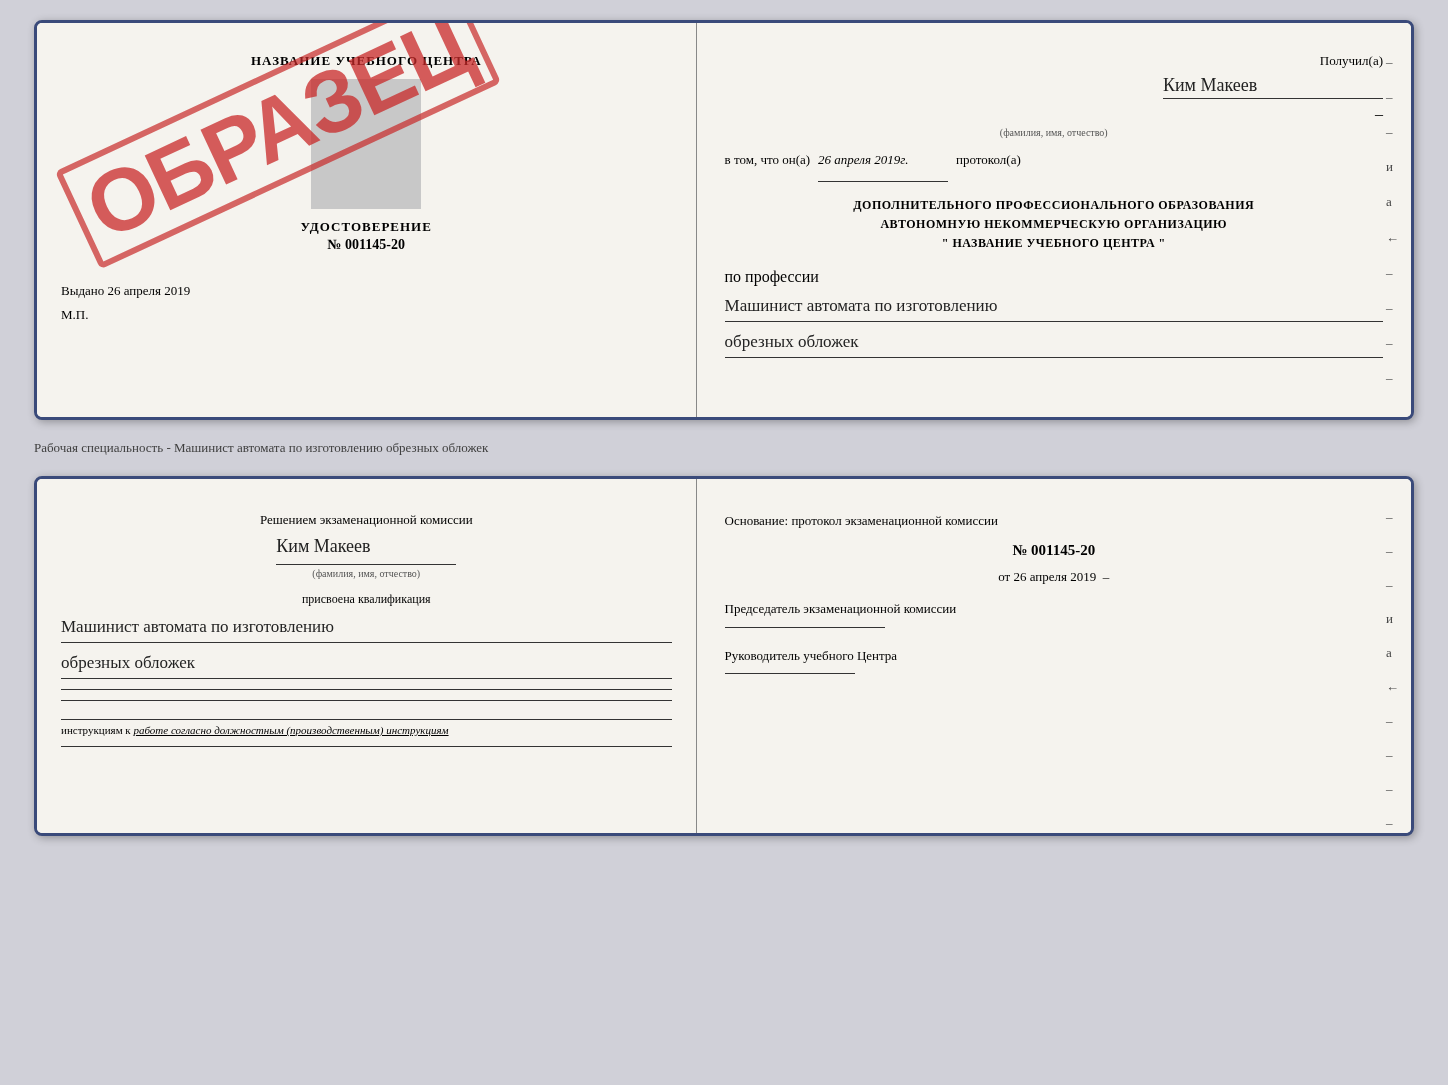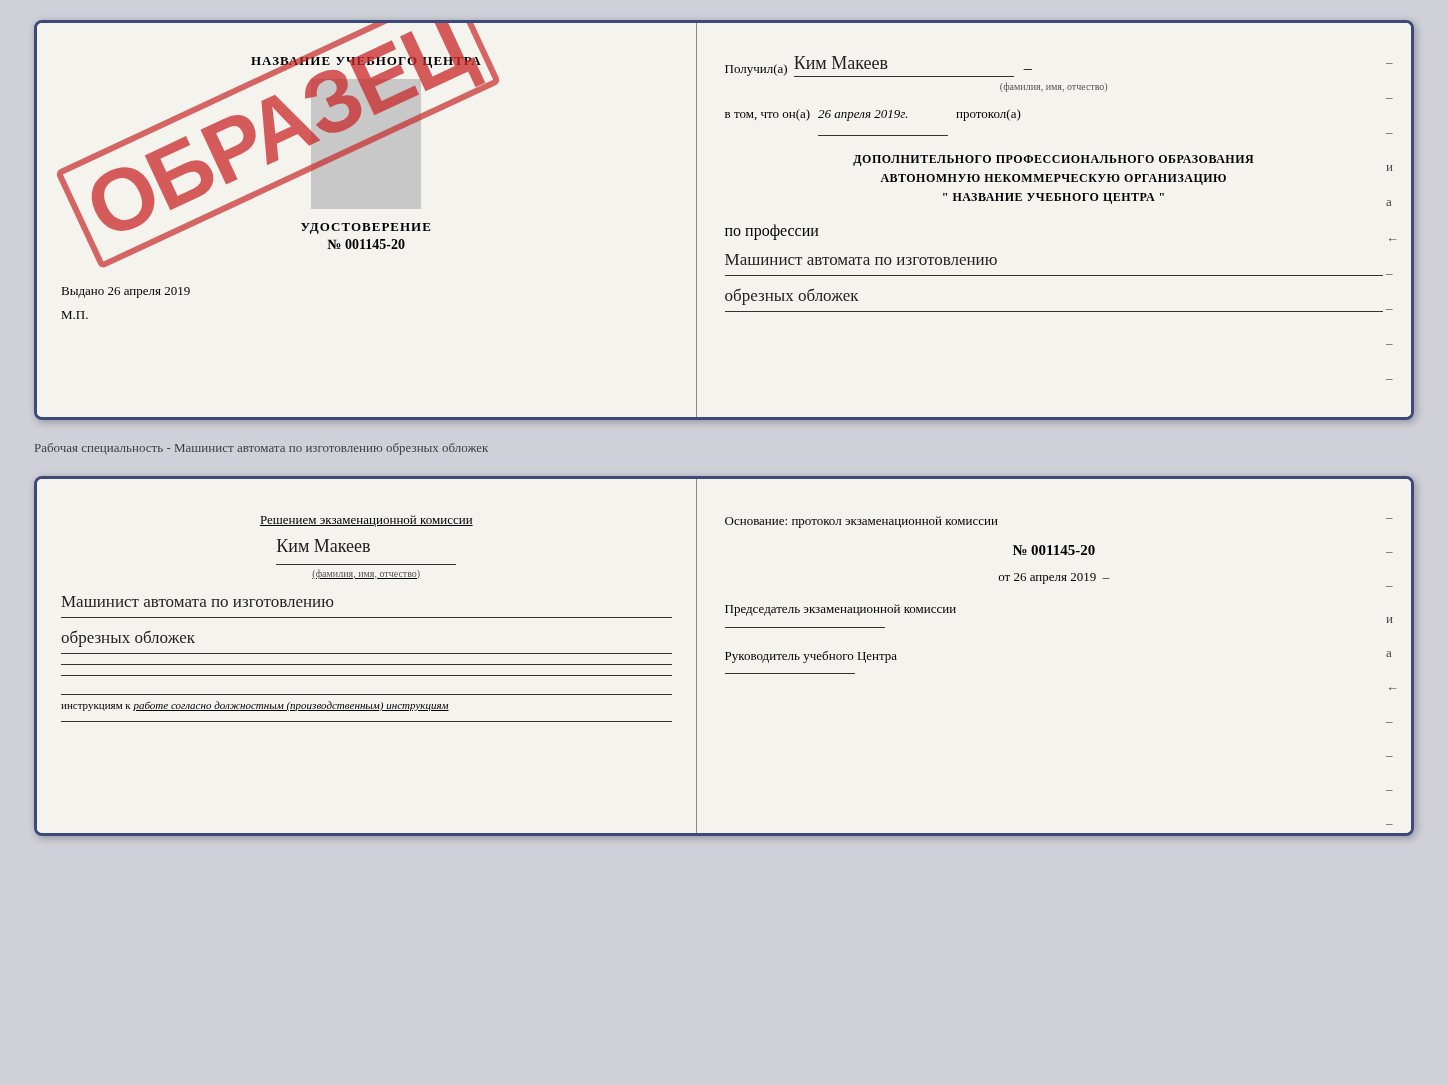--- a/index.html
+++ b/index.html
@@ -119,20 +119,21 @@
       border-radius: 6px;
     }
 
     
     .poluchil-row {
       display: flex;
       align-items: flex-end;
       margin-bottom: 4px;
       margin-top: 10px;
       gap: 6px;
+      flex-direction: column;
     }
 
     .poluchil-label { font-size: 13px; }
 
     .fio-value {
       font-family: 'Segoe Script', 'Brush Script MT', cursive;
       font-size: 18px;
       color: #222;
       border-bottom: 1px solid #333;
       padding-bottom: 2px;
@@ -200,21 +201,20 @@
     }
 
     
     .bottom-doc { min-height: 360px; }
 
     .resheniye-block {
       font-size: 13px;
       text-align: center;
       margin-top: 10px;
       line-height: 1.7;
-      text-decoration: underline;
     }
 
     .komissia-fio {
       font-family: 'Segoe Script', 'Brush Script MT', cursive;
       font-size: 18px;
       color: #222;
       border-bottom: 1px solid #333;
       padding-bottom: 2px;
       display: inline-block;
       min-width: 180px;
@@ -398,20 +398,21 @@
 
   <div class="doc-left">
     <div class="resheniye-block">
       <div>Решением экзаменационной комиссии</div>
       <div>
         <span class="komissia-fio">Ким Макеев</span>
       </div>
       <div class="fam-sub">(фамилия, имя, отчество)</div>
     </div>
 
+    <div class="prisvoena">присвоена квалификация</div>
 
     <span class="kvalif-value">Машинист автомата по изготовлению</span>
     <span class="kvalif-value">обрезных обложек</span>
 
     <div class="underline-row"></div>
     <div class="underline-row" style="margin-top:10px;"></div>
 
     <div class="dopuskaetsya">
       <span>инструкциям к</span>
       <span class="dopuskaetsya-value">работе согласно должностным (производственным) инструкциям</span>

